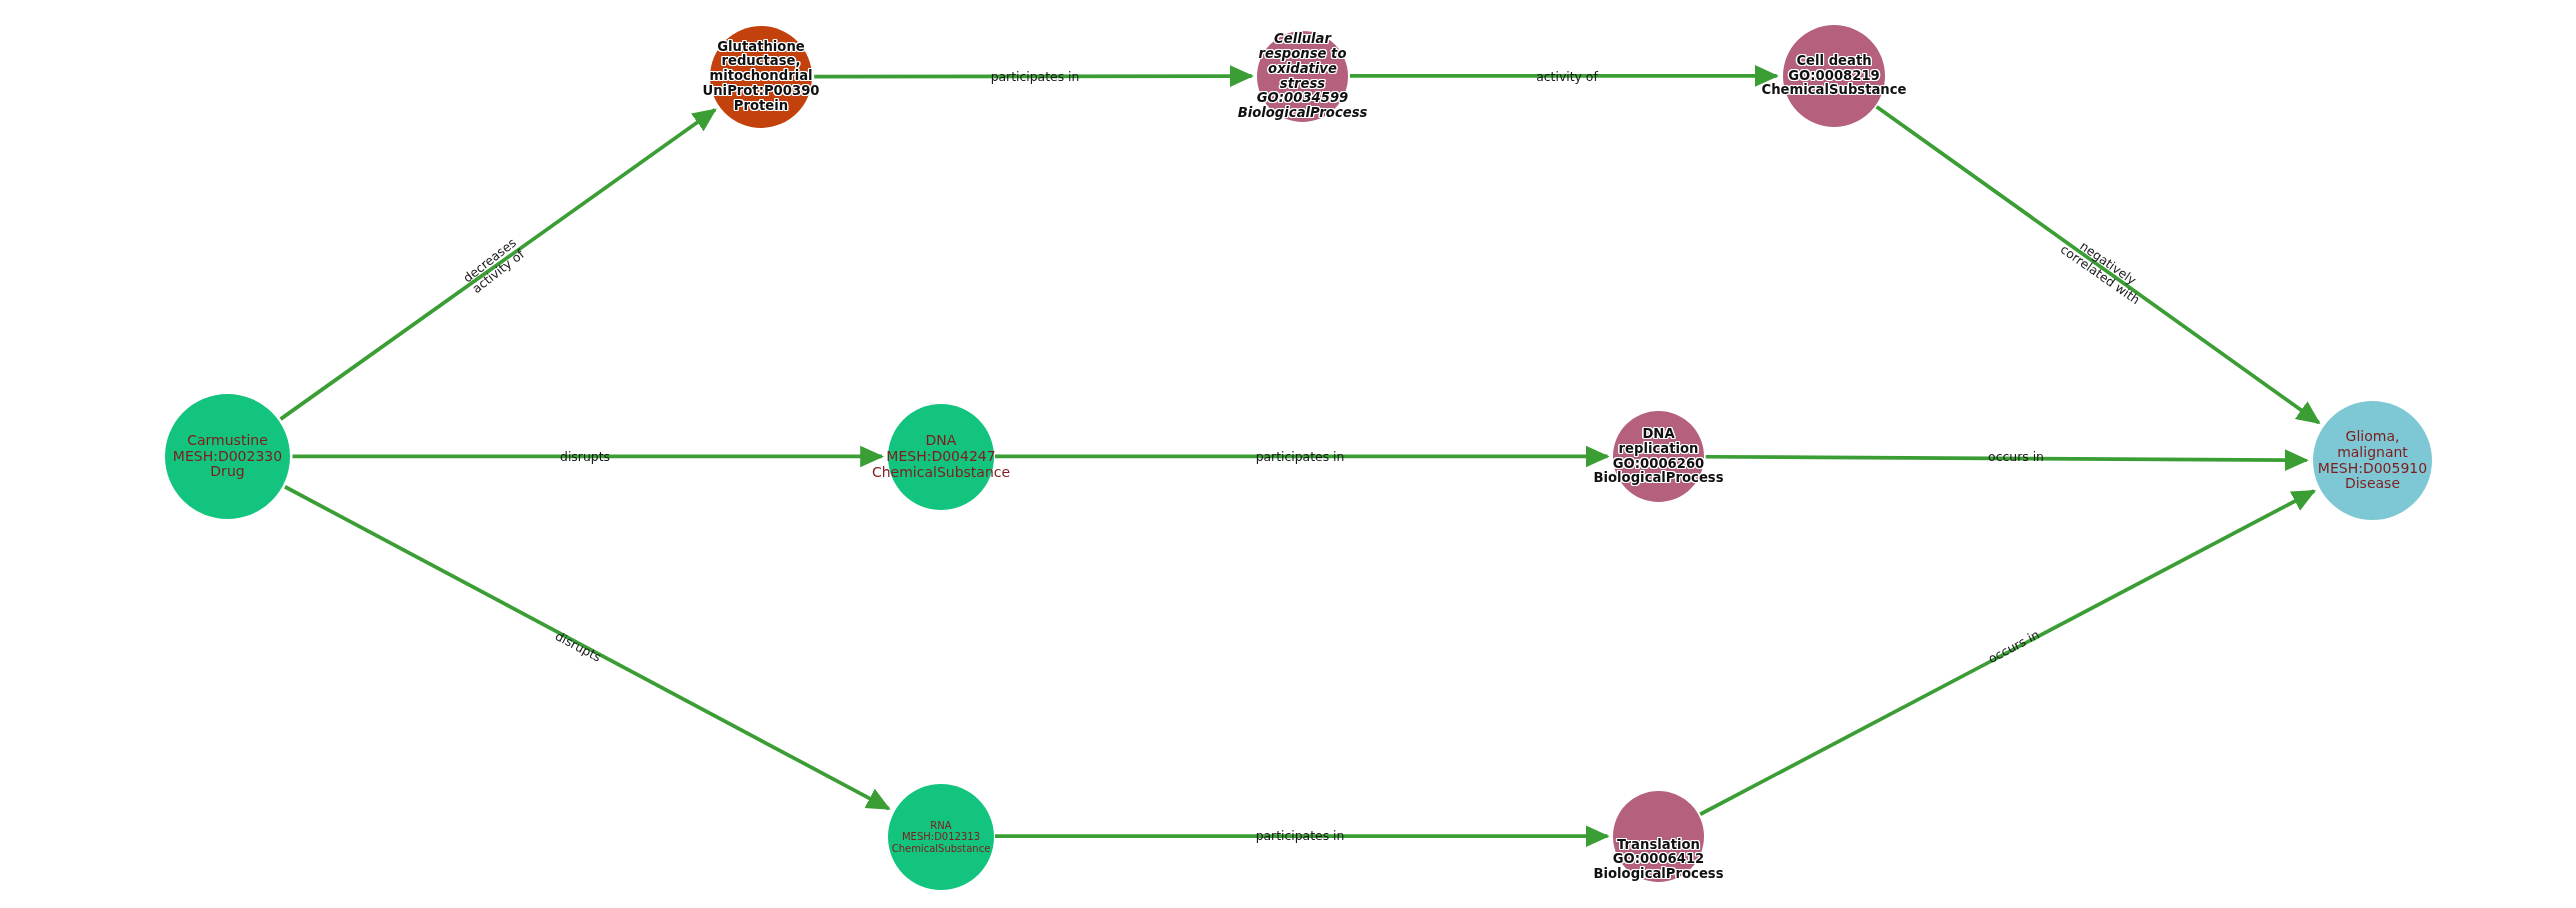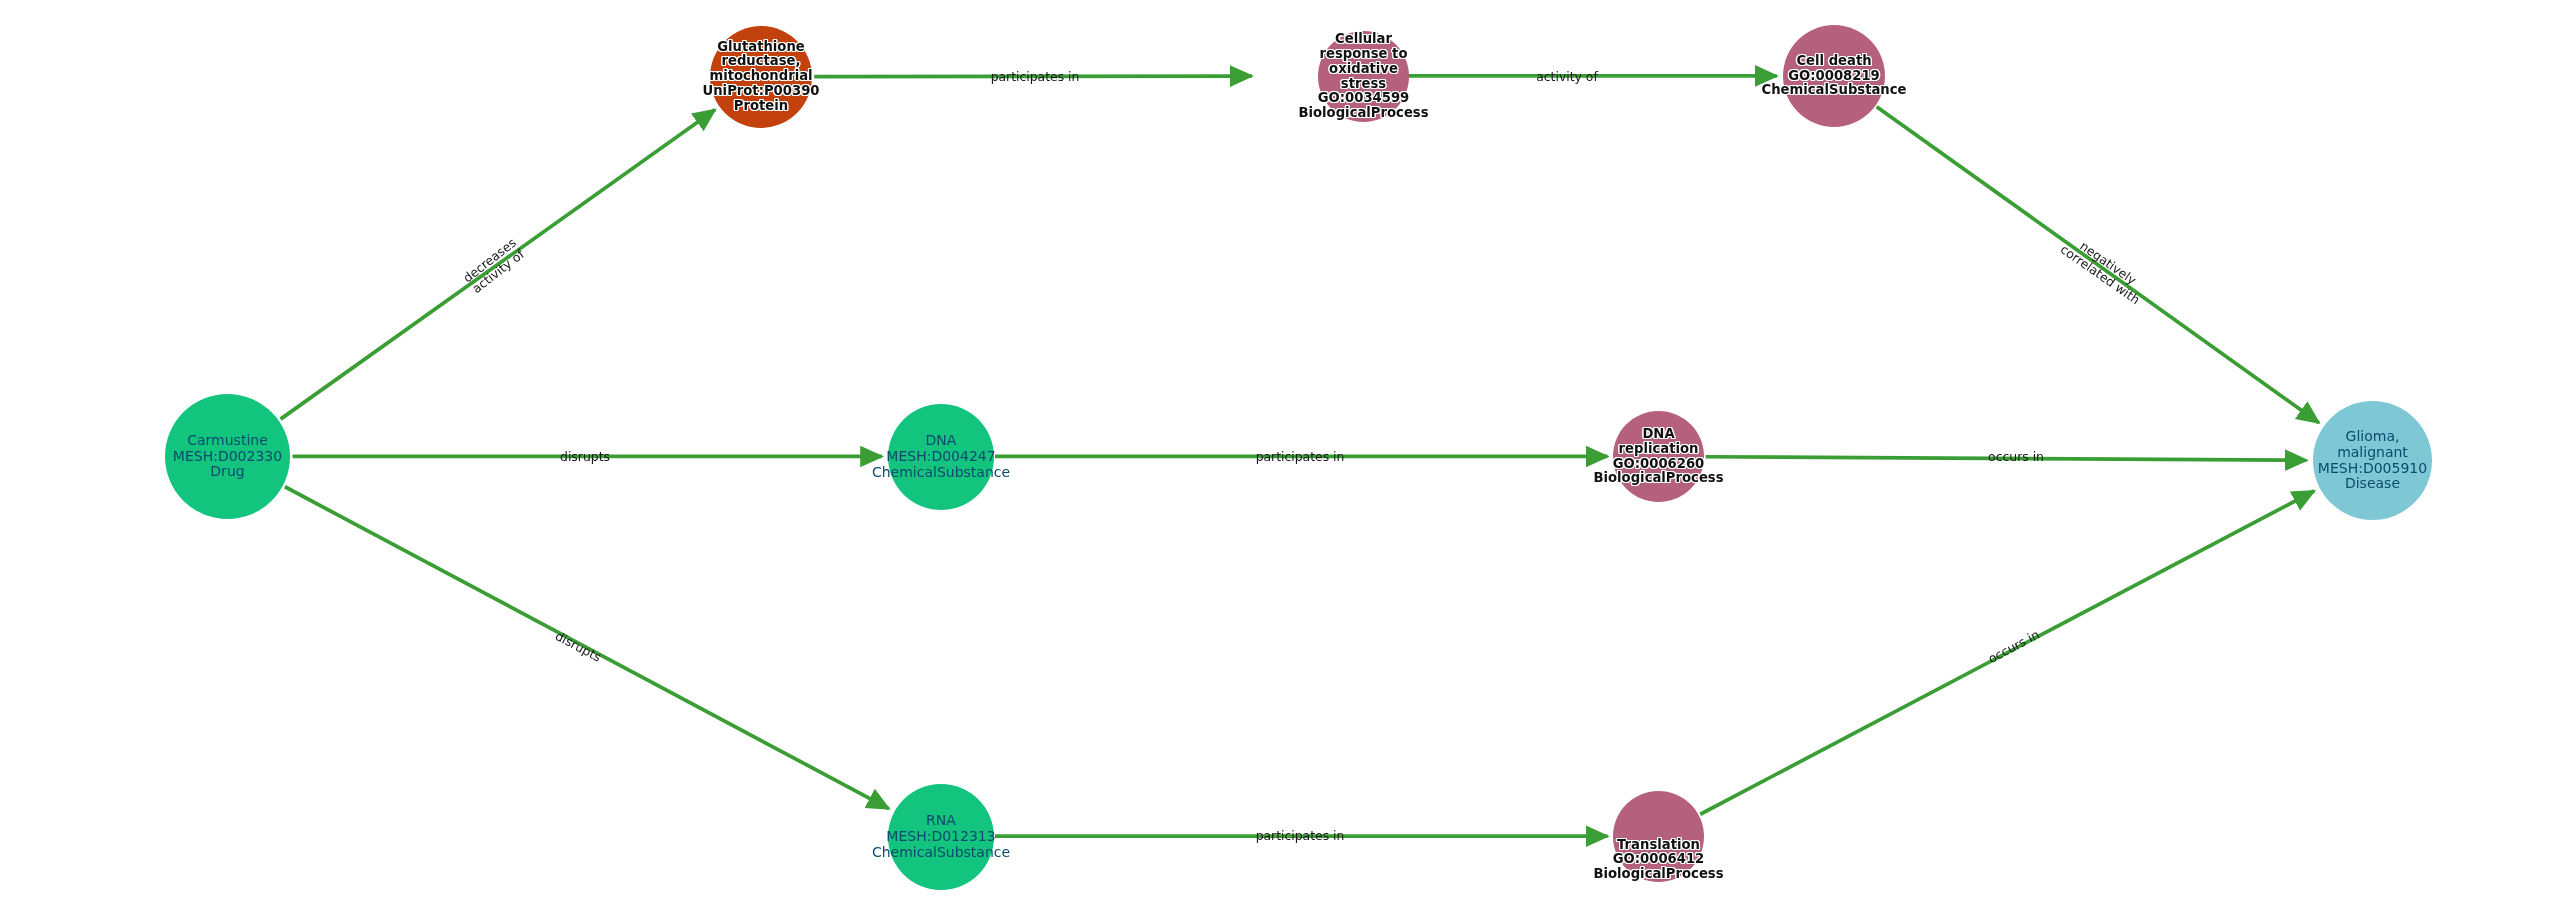--- a/index.html
+++ b/index.html
@@ -27,21 +27,21 @@
     border-radius: 50%;
     display: flex;
     align-items: center;
     justify-content: center;
     text-align: center;
     box-sizing: border-box;
   }
   .node-label {
     line-height: 1.12;
     white-space: nowrap;
-    color: #0c4a6e;
+    color: #7f1d1d;
   }
   
   .node.outlined .node-label {
     color: #111111;
     -webkit-text-stroke: 0px;
     text-shadow:
        1.3px 0 0 #ffffff, -1.3px 0 0 #ffffff,
        0 1.3px 0 #ffffff, 0 -1.3px 0 #ffffff,
        1px 1px 0 #ffffff, -1px 1px 0 #ffffff,
        1px -1px 0 #ffffff, -1px -1px 0 #ffffff;
@@ -92,21 +92,21 @@
 MESH:D002330
 Drug</div>
       </div>
       <div class="node outlined" style="left: 710px; top: 25.6px; width: 102px; height: 102px; background: #c2410c;">
         <div class="node-label" style="font-size: 13.2px; white-space: pre;">Glutathione
 reductase,
 mitochondrial
 UniProt:P00390
 Protein</div>
       </div>
-      <div class="node outlined" style="left: 1318px; top: 31px; width: 91px; height: 91px; background: rgb(181, 96, 124);">
+      <div class="node outlined" style="left: 1257px; top: 31px; width: 91px; height: 91px; background: rgb(181, 96, 124); font-style: italic;">
         <div class="node-label" style="font-size: 13.2px; white-space: pre;">Cellular
 response to
 oxidative
 stress
 GO:0034599
 BiologicalProcess</div>
       </div>
       <div class="node outlined" style="left: 1783px; top: 25px; width: 102px; height: 102px; background: rgb(181, 96, 124);">
         <div class="node-label" style="font-size: 13.2px; white-space: pre;">Cell death
 GO:0008219
@@ -117,21 +117,21 @@
 MESH:D004247
 ChemicalSubstance</div>
       </div>
       <div class="node outlined" style="left: 1613px; top: 411px; width: 91px; height: 91px; background: rgb(181, 96, 124);">
         <div class="node-label" style="font-size: 13.2px; white-space: pre;">DNA
 replication
 GO:0006260
 BiologicalProcess</div>
       </div>
       <div class="node" style="left: 888px; top: 784px; width: 106px; height: 106px; background: rgb(18, 196, 126);">
-        <div class="node-label" style="font-size: 14px; white-space: pre;">RNA
+        <div class="node-label" style="font-size: 10px; white-space: pre;">RNA
 MESH:D012313
 ChemicalSubstance</div>
       </div>
       <div class="node outlined" style="left: 1613px; top: 791px; width: 91px; height: 91px; background: rgb(181, 96, 124); align-items: flex-end;">
         <div class="node-label" style="font-size: 13.2px; white-space: pre;">Translation
 GO:0006412
 BiologicalProcess</div>
       </div>
       <div class="node" style="left: 2313px; top: 401px; width: 119px; height: 119px; background: rgb(125, 200, 212);">
         <div class="node-label" style="font-size: 14px; white-space: pre;">Glioma,

